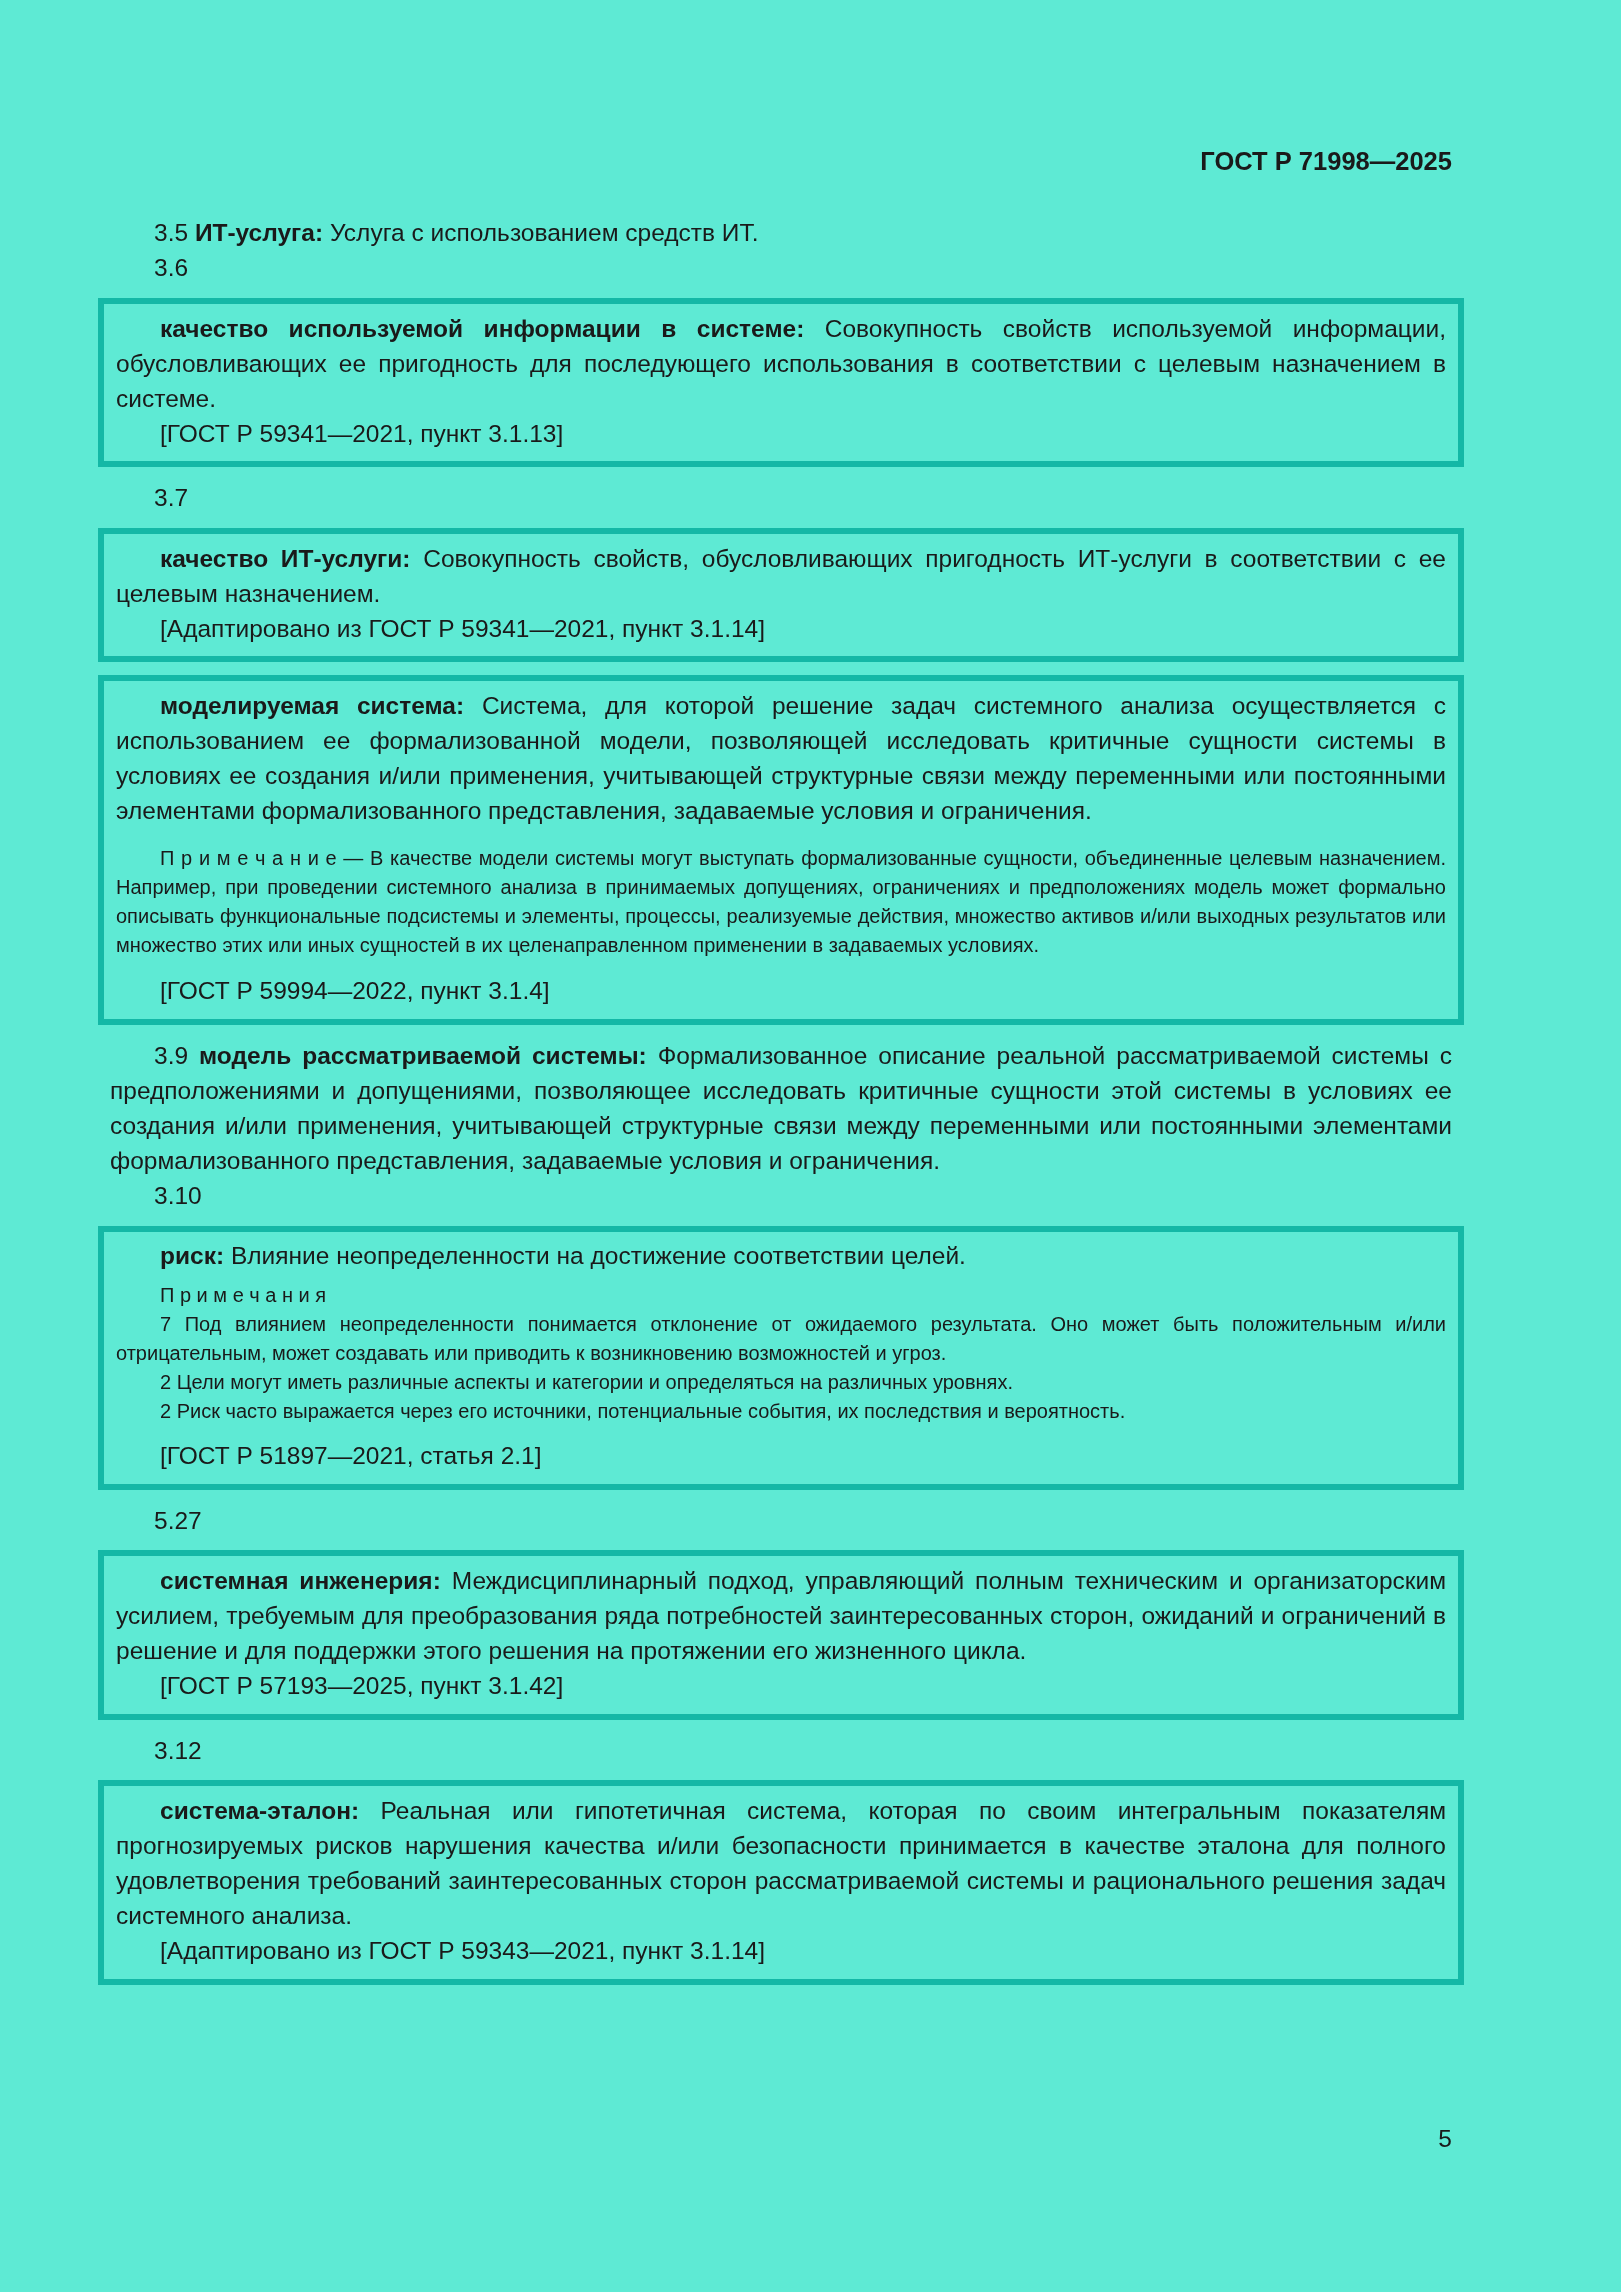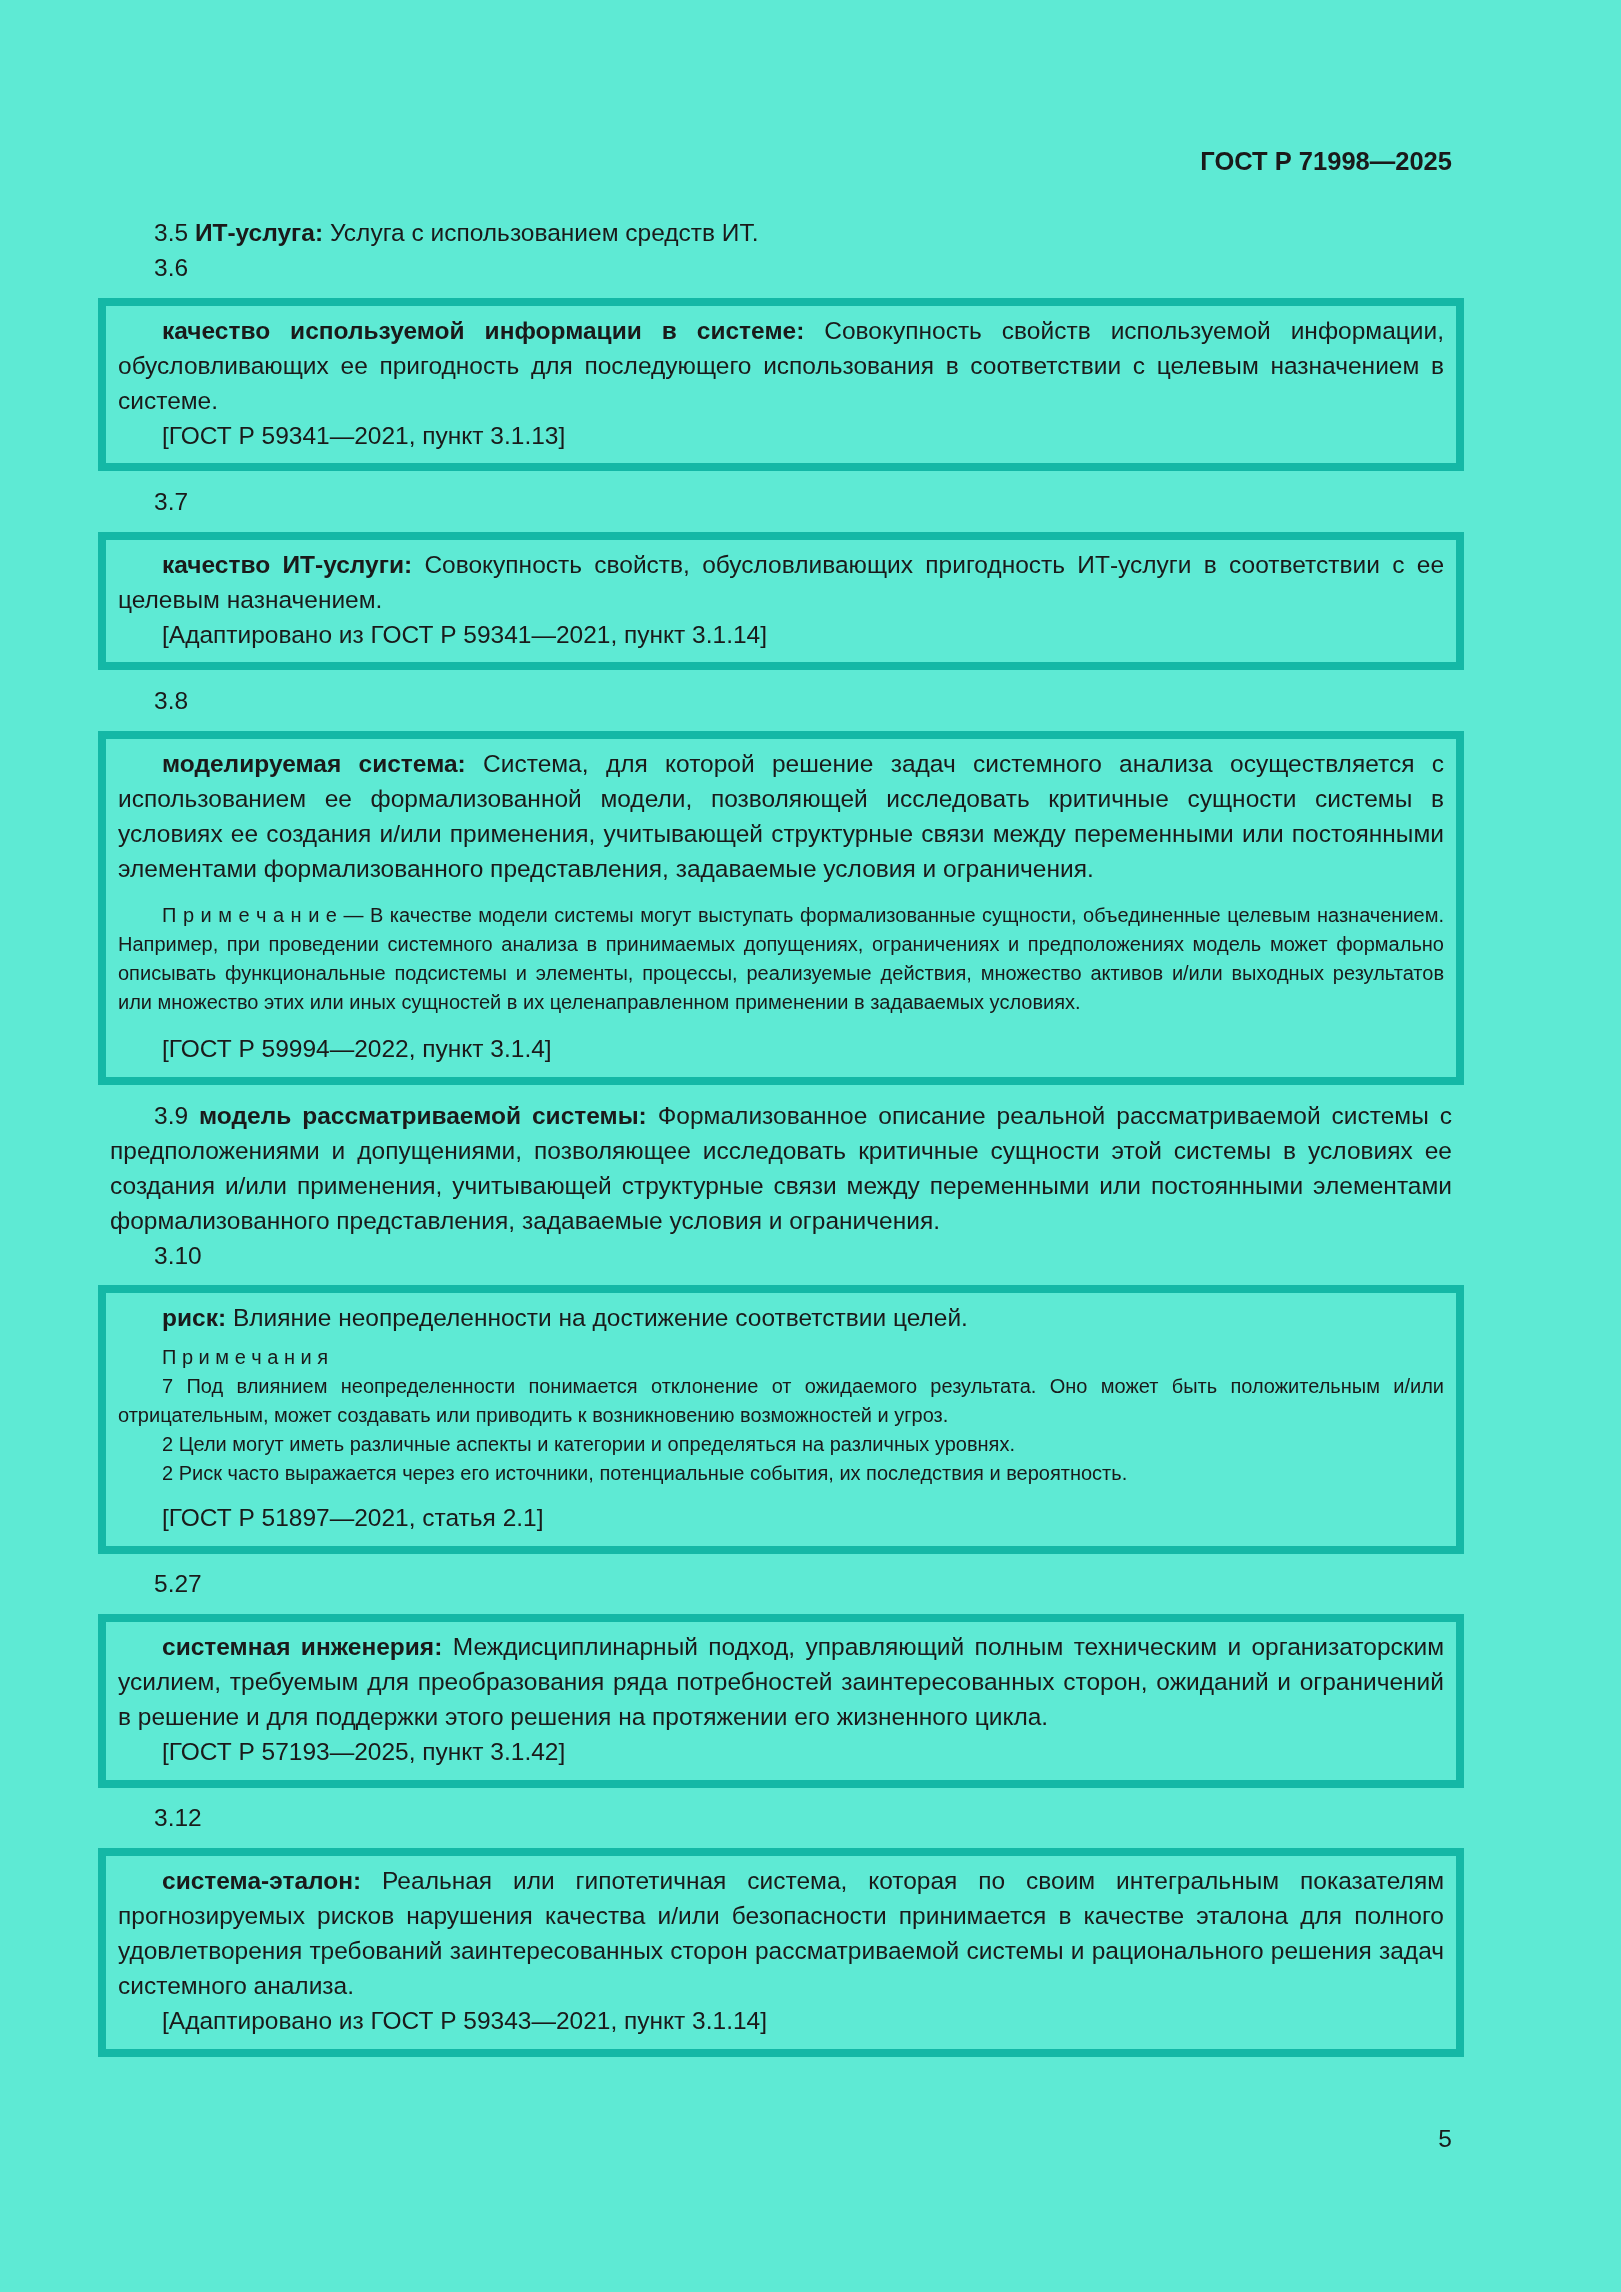--- a/index.html
+++ b/index.html
@@ -23,21 +23,21 @@
     margin-bottom: 39px;
   }
   .content {
     font-size: 24.5px;
     line-height: 35px;
     text-align: justify;
   }
   .para { text-indent: 44px; }
   .term { font-weight: 700; }
   .def-box {
-    border: 8px solid #14b8a6;
+    border: 6px solid #14b8a6;
     margin: 12.7px -11.8px;
     padding: 6.9px 11.8px 10.8px 11.8px;
   }
   .note {
     font-size: 20px;
     line-height: 29px;
     text-indent: 44px;
   }
   .note-block { margin-top: 15.7px; margin-bottom: 13.7px; }
   .notes-group { margin-top: 7.8px; margin-bottom: 11.8px; }
@@ -68,21 +68,20 @@
       <p class="para">[ГОСТ Р 59341—2021, пункт 3.1.13]</p>
     </section>
 
     <p class="para"><span>3.7</span></p>
 
     <section class="def-box">
       <p class="para"><b class="term">качество ИТ-услуги:</b> <span>Совокупность свойств, обусловливающих пригодность ИТ-услуги в соответствии с ее целевым назначением.</span></p>
       <p class="para">[Адаптировано из ГОСТ Р 59341—2021, пункт 3.1.14]</p>
     </section>
 
-    <p class="para"><span>3.8</span></p>
 
     <section class="def-box">
       <p class="para"><b class="term">моделируемая система:</b> <span>Система, для которой решение задач системного анализа осуществляется с использованием ее формализованной модели, позволяющей исследовать критичные сущности системы в условиях ее создания и/или применения, учитывающей структурные связи между переменными или постоянными элементами формализованного представления, задаваемые условия и ограничения.</span></p>
       <p class="note note-block">П р и м е ч а н и е  — В качестве модели системы могут выступать формализованные сущности, объединенные целевым назначением. Например, при проведении системного анализа в принимаемых допущениях, ограничениях и предположениях модель может формально описывать функциональные подсистемы и элементы, процессы, реализуемые действия, множество активов и/или выходных результатов или множество этих или иных сущностей в их целенаправленном применении в задаваемых условиях.</p>
       <p class="para">[ГОСТ Р 59994—2022, пункт 3.1.4]</p>
     </section>
 
     <p class="para"><span>3.9</span> <b class="term">модель рассматриваемой системы:</b> <span>Формализованное описание реальной рассматриваемой системы с предположениями и допущениями, позволяющее исследовать критичные сущности этой системы в условиях ее создания и/или применения, учитывающей структурные связи между переменными или постоянными элементами формализованного представления, задаваемые условия и ограничения.</span></p>
 
     <p class="para"><span>3.10</span></p>

